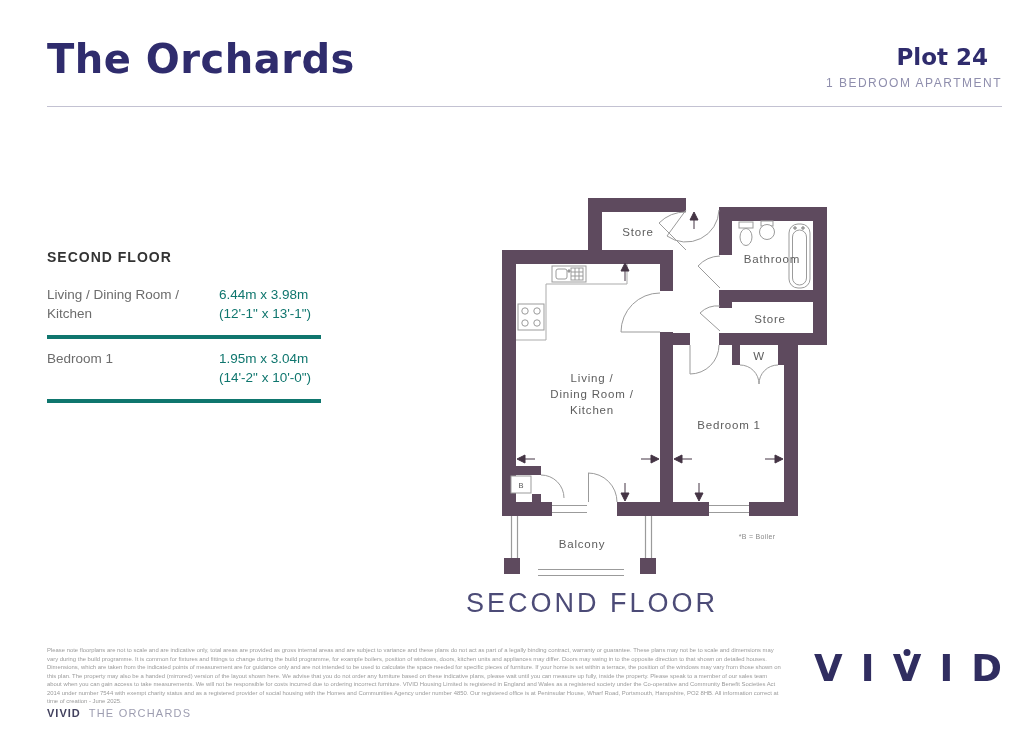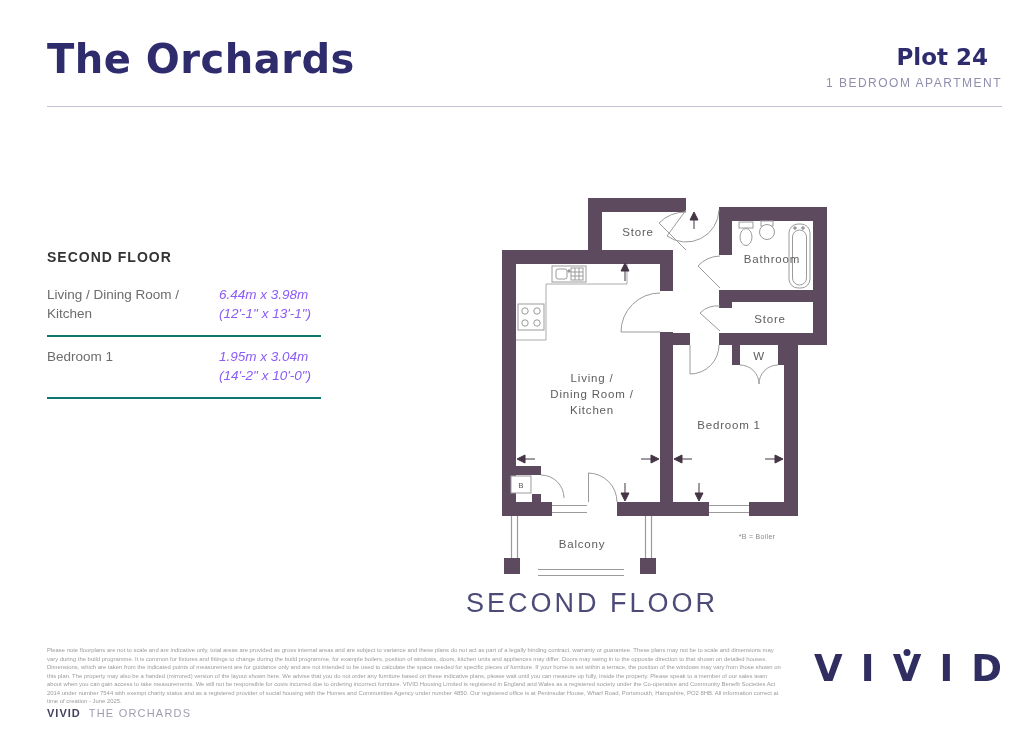--- a/index.html
+++ b/index.html
@@ -9,23 +9,23 @@
   .title{position:absolute;left:35px;top:36px;font-family:"DejaVu Sans",sans-serif;
          font-size:40px;font-weight:800;color:#2f2c6d;letter-spacing:.5px;}
   .header-rule{position:absolute;left:35px;top:106px;width:955px;height:1px;background:#c3c2d2;}
   .plot{position:absolute;right:48px;top:44px;font-family:"DejaVu Sans",sans-serif;
         font-size:23px;font-weight:800;color:#2f2c6d;text-align:right;}
   .apt-type{position:absolute;right:34px;top:76px;font-size:12px;color:#8f8ead;
             letter-spacing:1.5px;text-align:right;}
 
   .dims-panel{position:absolute;left:35px;top:249px;width:274px;}
   .dims-heading{font-size:14px;font-weight:700;color:#333333;letter-spacing:1px;margin-bottom:10px;}
-  .dims-row{display:flex;padding:11px 0;border-bottom:2px solid #0f766e;}
+  .dims-row{display:flex;padding:11px 0;border-bottom:4px solid #0f766e;}
   .dims-row .room-name{width:158px;font-size:13.5px;color:#6c6c6c;line-height:1.4;}
-  .dims-row .room-vals{flex:1;font-size:13.5px;color:#8b5cf6;line-height:1.4;padding-left:14px;font-style:italic;}
+  .dims-row .room-vals{flex:1;font-size:13.5px;color:#0f766e;line-height:1.4;padding-left:14px;}
 
   .plan-svg{position:absolute;left:470px;top:190px;}
   .plan-label{font-family:"Liberation Sans",sans-serif;font-size:11.5px;fill:#5d5d5d;
               letter-spacing:.8px;text-anchor:middle;}
   .plan-label-sm{font-family:"Liberation Sans",sans-serif;font-size:7px;fill:#8a8a8a;
               letter-spacing:.3px;text-anchor:middle;}
   .boiler-b{font-family:"Liberation Sans",sans-serif;font-size:7.5px;fill:#555;text-anchor:middle;}
 
   .caption{position:absolute;left:430px;top:588px;width:300px;text-align:center;
            font-size:27px;color:#4c4b77;letter-spacing:3px;font-weight:500;}

